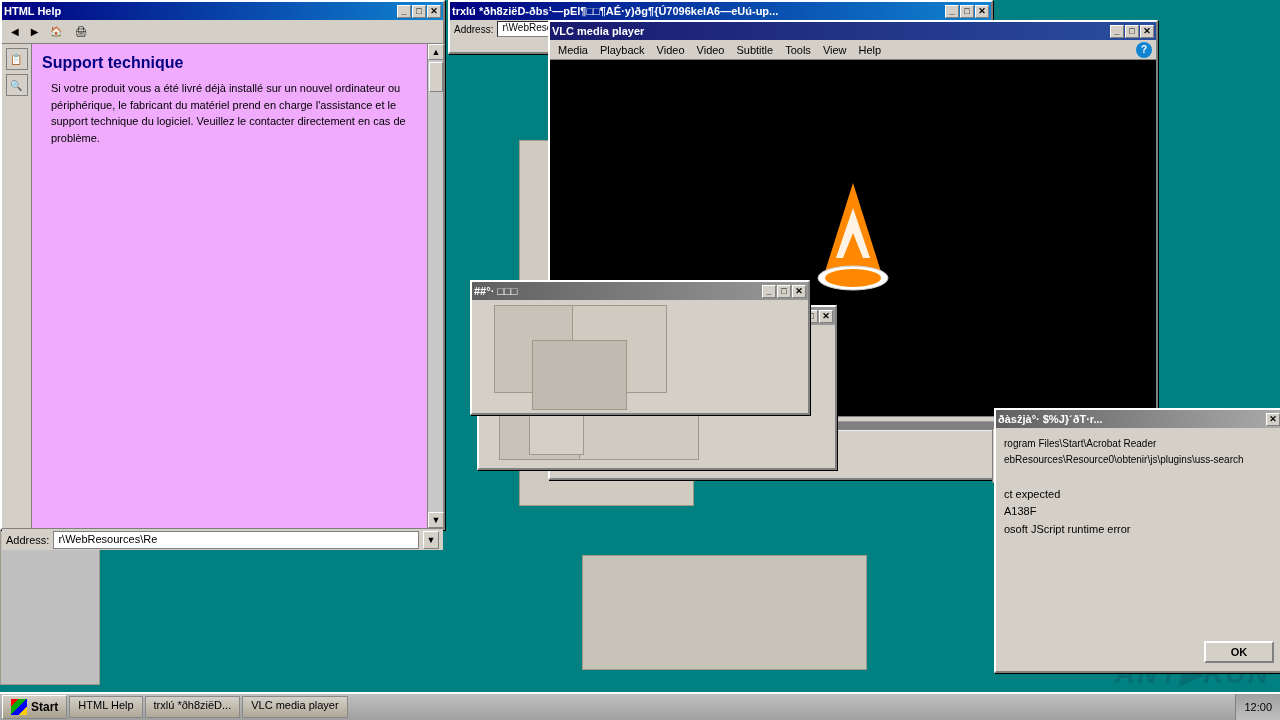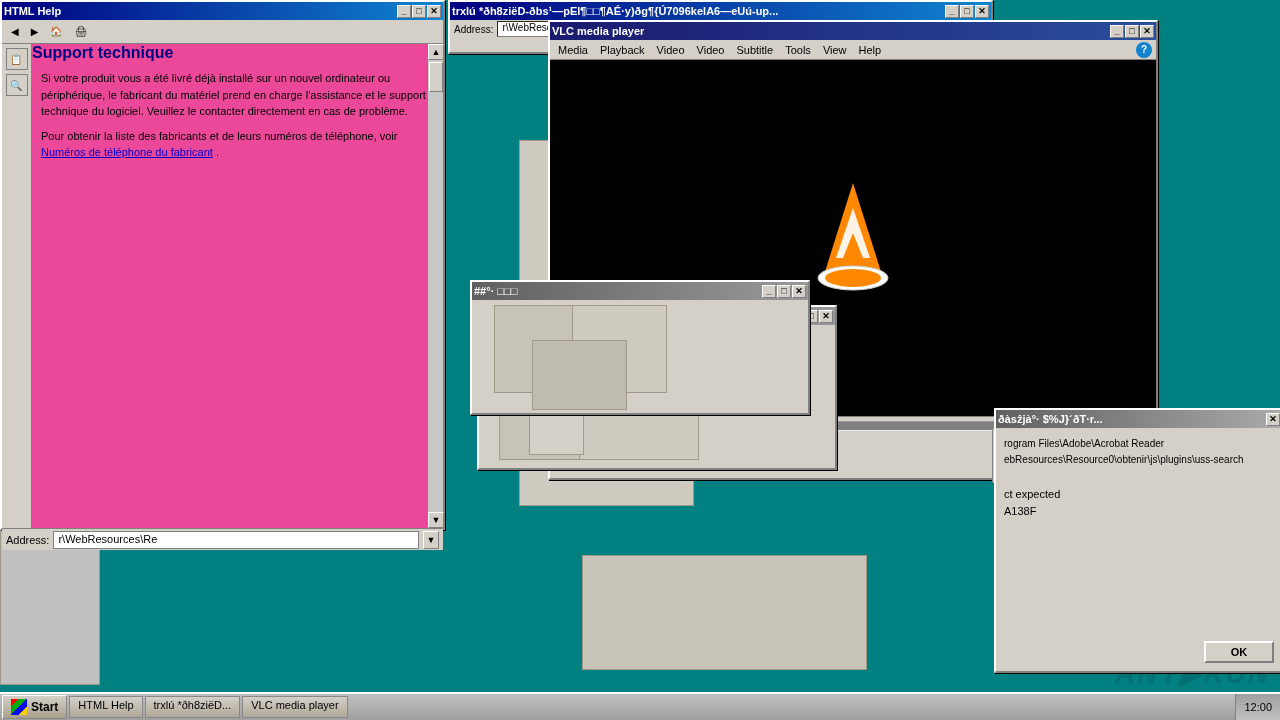--- a/index.html
+++ b/index.html
@@ -183,21 +183,22 @@
       background: #d4d0c8;
       border: 1px solid #808080;
       display: flex;
       align-items: center;
       justify-content: center;
       font-size: 10px;
       cursor: pointer;
     }
     .html-help-content {
       flex: 1;
-      background: #ec4899;
+      background: #f0abfc;
+      padding: 10px;
       overflow-y: auto;
     }
     .help-title {
       font-size: 16px;
       font-weight: bold;
       color: #000080;
       margin-bottom: 8px;
     }
     .help-text {
       font-size: 11px;
@@ -562,25 +563,20 @@
     <button class="help-tool-btn">🖨</button>
   </div>
   <div class="html-help-body">
     <div class="html-help-nav">
       <div class="nav-icon">📋</div>
       <div class="nav-icon">🔍</div>
     </div>
     <div class="html-help-content">
       <div class="help-title">Support technique</div>
       <p class="help-text">Si votre produit vous a été livré déjà installé sur un nouvel ordinateur ou périphérique, le fabricant du matériel prend en charge l'assistance et le support technique du logiciel. Veuillez le contacter directement en cas de problème.</p>
-      <p class="help-text">
-        <span>Pour obtenir la liste des fabricants et de leurs numéros de téléphone, voir</span>
-        <span class="help-link">Numéros de téléphone du fabricant</span>
-        <span>.</span>
-      </p>
     </div>
     <div class="scrollbar-v">
       <div class="scroll-btn">▲</div>
       <div class="scroll-track">
         <div class="scroll-thumb"></div>
       </div>
       <div class="scroll-btn">▼</div>
     </div>
   </div>
   <div class="address-bar">
@@ -689,25 +685,26 @@
 </div>
 
 <div class="window error-dialog">
   <div class="title-bar" style="background:linear-gradient(to right,#606060,#aaaaaa);">
     <span class="title-bar-text">ðàsẑjà°· $%J}´ðT·r...</span>
     <div class="title-bar-buttons">
       <div class="title-btn">✕</div>
     </div>
   </div>
   <div class="error-content">
-    <div class="path-text">rogram Files\Adobe\Acrobat Reader</div>
+    <div class="path-text">rogram Files\Start\Acrobat Reader</div>
     <div class="path-text">ebResources\Resource0\obtenir\js\plugins\uss-search</div>
     <br>
     <div>ct expected</div>
     <div>A138F</div>
+    <div>osoft JScript runtime error</div>
   </div>
   <div class="error-buttons">
     <button class="ok-btn">OK</button>
   </div>
 </div>
 
 <div class="taskbar">
   <button class="start-btn">
     <div class="start-btn-logo"></div>
     <span>Start</span>

